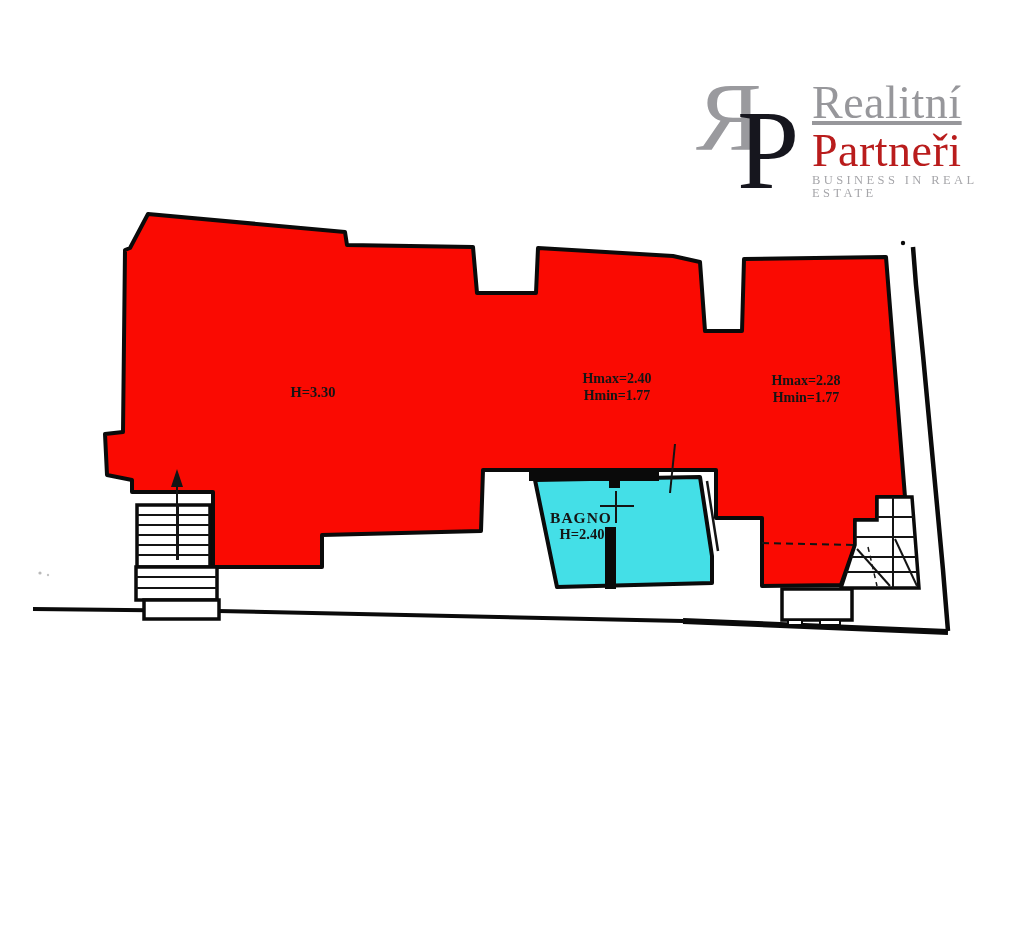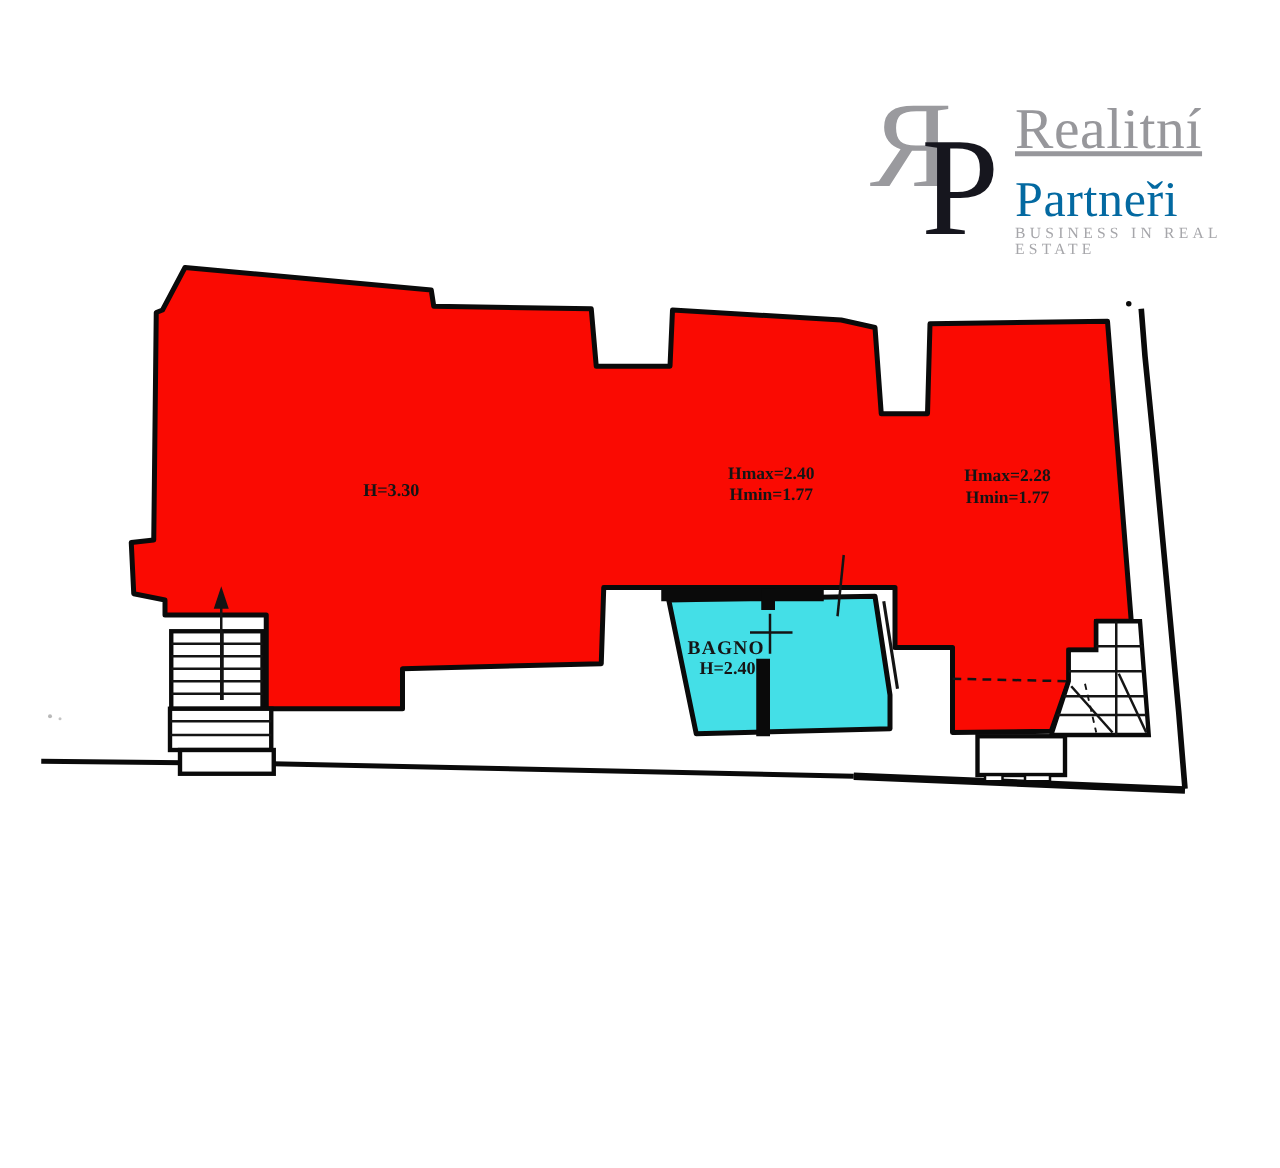--- a/index.html
+++ b/index.html
@@ -14,21 +14,21 @@
     display:inline-block;transform:scaleX(-1);
     font-family:"Liberation Serif",serif;font-weight:500;
   }
   .logo-p{
     position:absolute;left:737px;top:94px;
     font-size:112px;line-height:1;color:#16161e;
     font-family:"Liberation Serif",serif;font-weight:500;
   }
   .logo-text{position:absolute;left:812px;top:80px;display:flex;flex-direction:column;}
   .logo-name1{font-size:46px;line-height:1;color:#97979b;letter-spacing:0.5px;text-decoration:underline;}
-  .logo-name2{font-size:40px;line-height:1;color:#0369a1;margin-top:14px;letter-spacing:0.5px;}
+  .logo-name2{font-size:46px;line-height:1;color:#b91c1c;margin-top:2px;letter-spacing:0.5px;}
   .logo-tagline{font-size:12.5px;line-height:1;color:#a6a6aa;letter-spacing:3.4px;font-family:"Liberation Serif",serif;}
   svg{position:absolute;left:0;top:0;}
   .wall{stroke:#0a0a0a;fill:none;}
   .plan-label{font-family:"Liberation Serif",serif;font-weight:bold;fill:#151515;}
   .thin{stroke:#141414;}
 </style>
 </head>
 <body>
 
 <svg width="1024" height="934" viewBox="0 0 1024 934">

